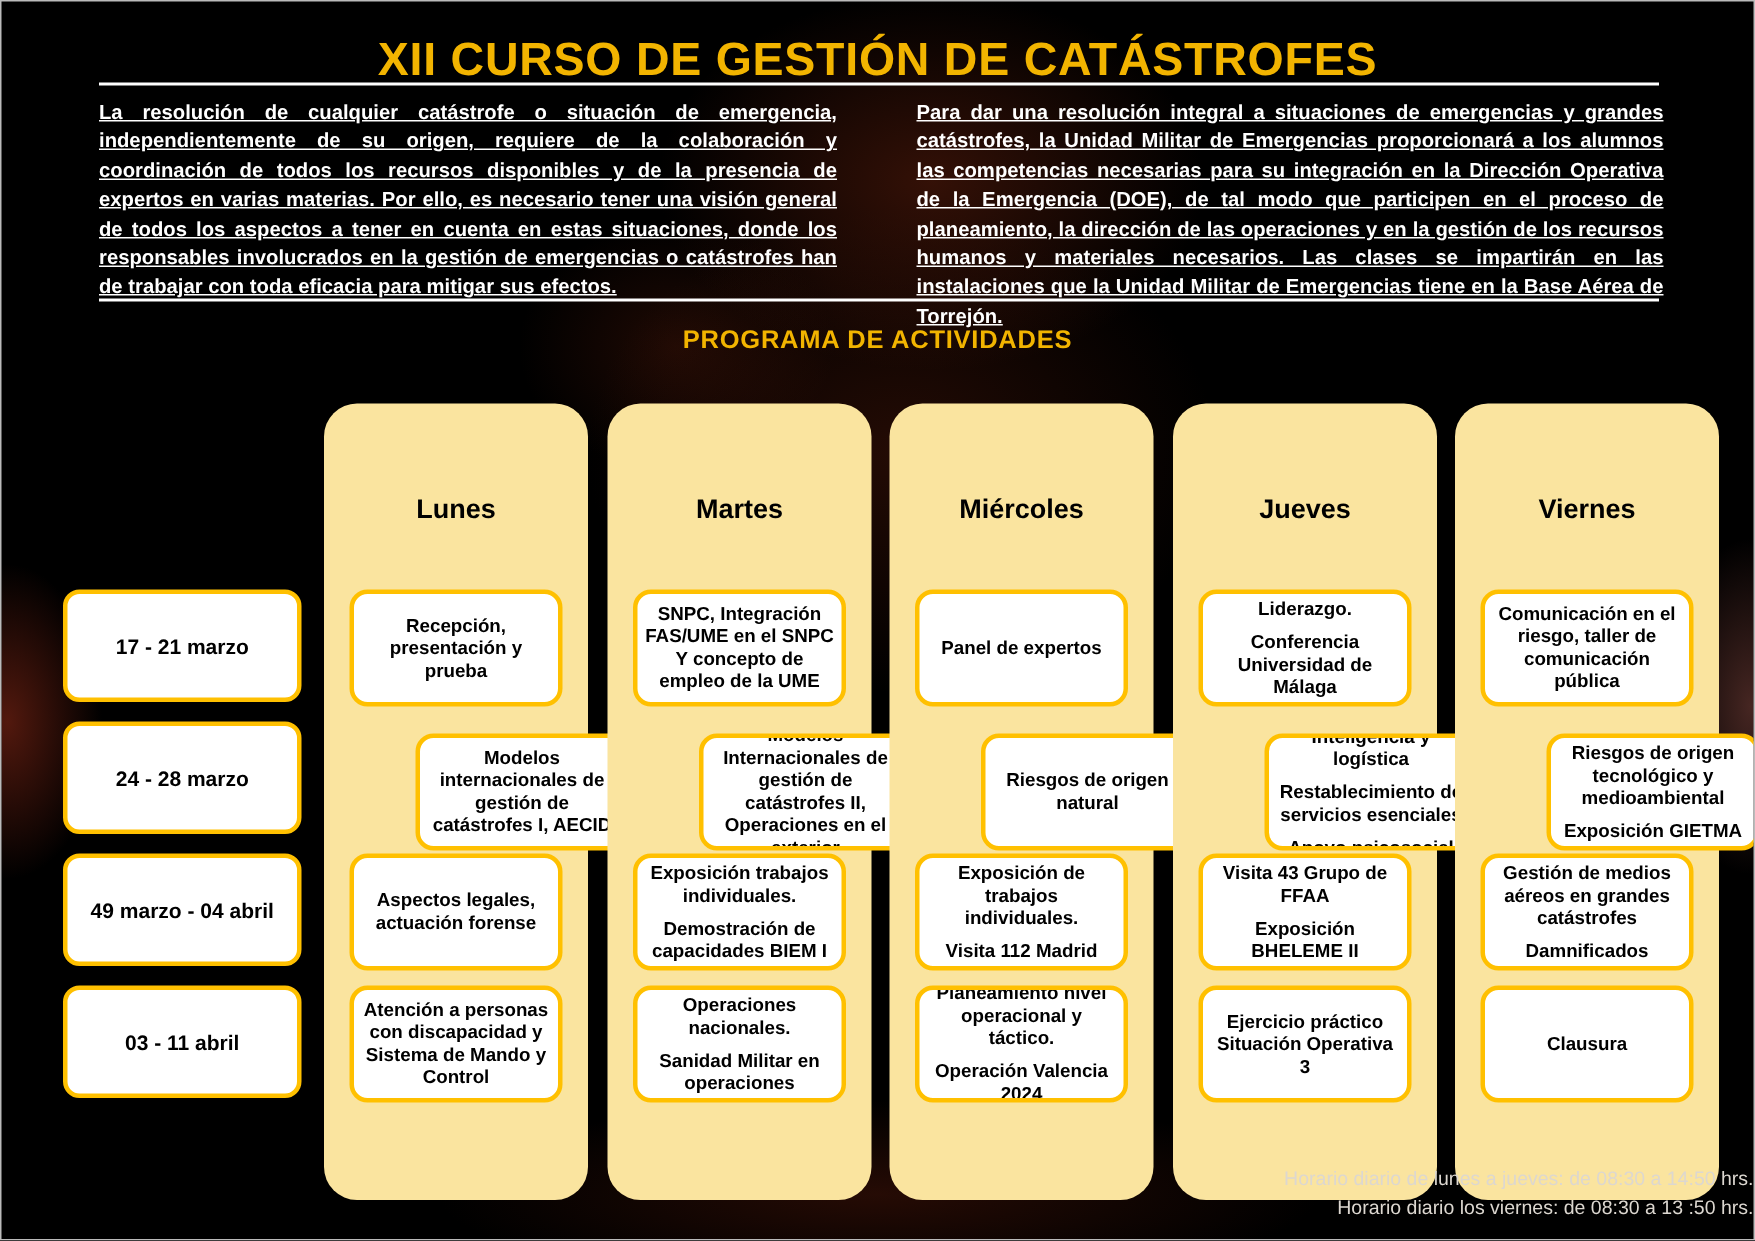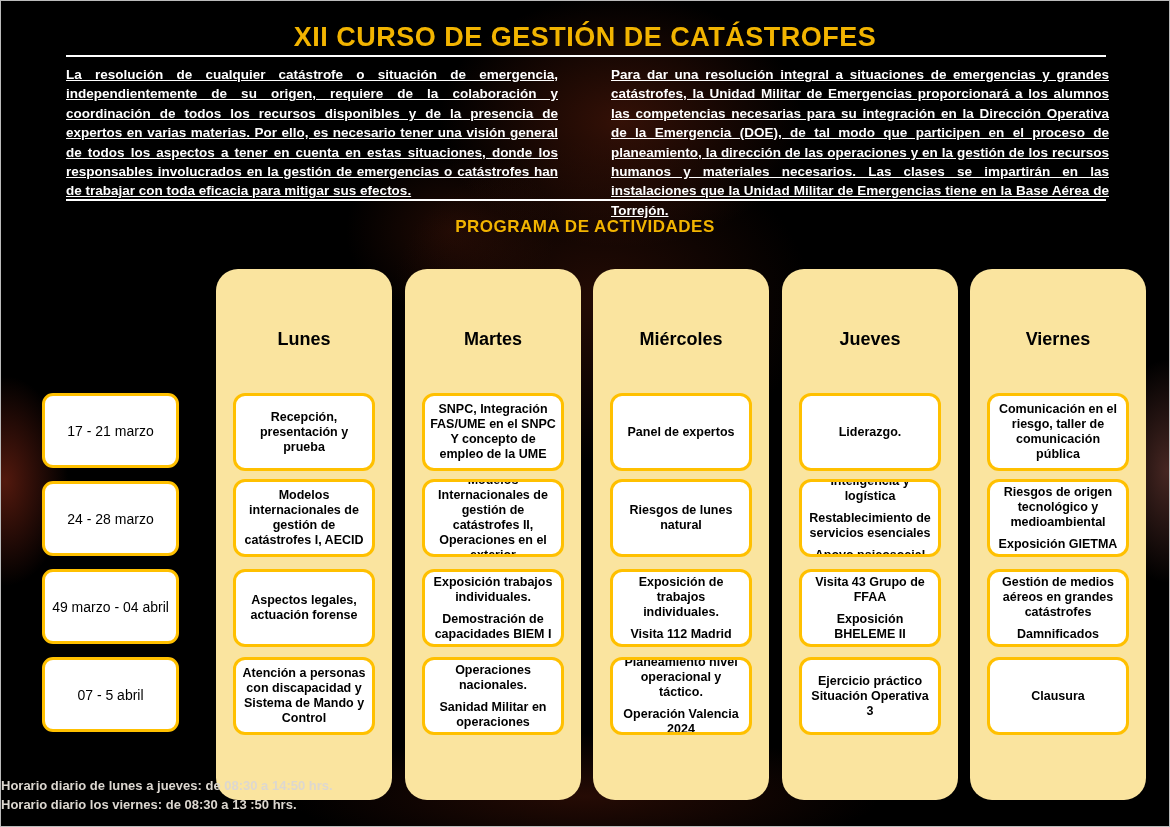--- a/index.html
+++ b/index.html
@@ -16,45 +16,45 @@
       radial-gradient(ellipse 300px 230px at 600px 300px, rgba(80,25,10,.45), transparent 70%),
       radial-gradient(ellipse 150px 120px at 450px 230px, rgba(70,22,9,.45), transparent 70%),
       radial-gradient(ellipse 90px 150px at 4px 480px, rgba(150,45,25,.55), transparent 70%),
       radial-gradient(ellipse 80px 160px at 1166px 470px, rgba(175,95,85,.40), transparent 70%),
       radial-gradient(ellipse 420px 90px at 585px 795px, rgba(75,22,9,.50), transparent 70%),
       #000;
   }
   .title{
     position:absolute;top:21px;left:0;width:100%;
     text-align:center;
-    font-size:27px;font-weight:bold;letter-spacing:.5px;
+    font-size:31px;font-weight:bold;letter-spacing:.5px;
     color:#F2B400;
   }
   .rule{position:absolute;left:65px;width:1040px;height:2px;background:#fff;}
   .rule-top{top:54px;}
   .rule-mid{top:198px;}
   .intro{
     position:absolute;top:64px;
     color:#fff;font-size:13.5px;font-weight:bold;
     line-height:19.4px;text-align:justify;text-justify:inter-word;text-decoration:underline;
   }
   .intro-left{left:65px;width:492px;}
   .intro-right{left:610px;width:498px;}
   .section-heading{
     position:absolute;top:216px;left:0;width:100%;
     text-align:center;
     font-size:17px;font-weight:bold;letter-spacing:.5px;
     color:#F2B400;
   }
   .date-box{
-    position:absolute;left:41px;width:137px;height:75px;
+    position:absolute;left:41px;width:159px;height:75px;
     box-sizing:border-box;
     background:#fff;border:3px solid #FFC000;border-radius:11px;
     display:flex;align-items:center;justify-content:center;
-    font-size:14px;font-weight:normal;color:#000;text-align:center;
+    font-size:14px;font-weight:bold;color:#000;text-align:center;
   }
   .date-row-0{top:392px;}
   .date-row-1{top:480px;}
   .date-row-2{top:568px;}
   .date-row-3{top:656px;}
   .day-panel{
     position:absolute;top:268px;width:176px;height:531px;
     background:#FAE49F;border-radius:22px;
   }
   .col-0{left:215px;}
@@ -71,46 +71,46 @@
     position:absolute;left:17px;width:142px;height:78px;
     box-sizing:border-box;
     background:#fff;border:3px solid #FFC000;border-radius:12px;
     display:flex;flex-direction:column;align-items:center;justify-content:center;
     padding:3px 5px;
     font-size:12.5px;font-weight:bold;color:#000;text-align:center;line-height:1.2;
     overflow:hidden;
   }
   .card p{margin:3.5px 0;}
   .card-row-0{top:124px;}
-  .card-row-1{top:210px;}
+  .card-row-1{top:220px;margin-left:44px;}
   .card-row-2{top:300px;}
   .card-row-3{top:388px;}
   .footer{
     position:absolute;top:776px;left:0;width:100%;
-    text-align:left;color:#DCD7D0;font-size:13px;line-height:18.5px;font-weight:bold;
+    text-align:right;color:#DCD7D0;font-size:13px;line-height:18.5px;
   }
 </style>
 </head>
 <body>
 
 <div class="page">
 
   <div class="title">XII CURSO DE GESTIÓN DE CATÁSTROFES</div>
   <div class="rule rule-top"></div>
 
   <div class="intro intro-left">La resolución de cualquier catástrofe o situación de emergencia, independientemente de su origen, requiere de la colaboración y coordinación de todos los recursos disponibles y de la presencia de expertos en varias materias. Por ello, es necesario tener una visión general de todos los aspectos a tener en cuenta en estas situaciones, donde los responsables involucrados en la gestión de emergencias o catástrofes han de trabajar con toda eficacia para mitigar sus efectos.</div>
   <div class="intro intro-right">Para dar una resolución integral a situaciones de emergencias y grandes catástrofes, la Unidad Militar de Emergencias proporcionará a los alumnos las competencias necesarias para su integración en la Dirección Operativa de la Emergencia (DOE), de tal modo que participen en el proceso de planeamiento, la dirección de las operaciones y en la gestión de los recursos humanos y materiales necesarios. Las clases se impartirán en las instalaciones que la Unidad Militar de Emergencias tiene en la Base Aérea de Torrejón.</div>
   <div class="rule rule-mid"></div>
 
   <div class="section-heading">PROGRAMA DE ACTIVIDADES</div>
 
   <div class="date-box date-row-0">17 - 21 marzo</div>
   <div class="date-box date-row-1">24 - 28 marzo</div>
   <div class="date-box date-row-2">49 marzo - 04 abril</div>
-  <div class="date-box date-row-3">07 - 5 abril</div>
+  <div class="date-box date-row-3">03 - 11 abril</div>
 
   <div class="day-panel col-0">
     <div class="day-header">Lunes</div>
     <div class="card card-row-0">
         <p>Recepción, presentación y prueba</p>
       </div>
     <div class="card card-row-1">
         <p>Modelos internacionales de gestión de catástrofes I, AECID</p>
       </div>
     <div class="card card-row-2">
@@ -138,36 +138,37 @@
         <p>Demostración de capacidades BIEM I</p>
       </div>
   </div>
 
   <div class="day-panel col-2">
     <div class="day-header">Miércoles</div>
     <div class="card card-row-0">
         <p>Panel de expertos</p>
       </div>
     <div class="card card-row-1">
-        <p>Riesgos de lunes natural</p>
+        <p>Riesgos de origen natural</p>
       </div>
     <div class="card card-row-2">
         <p>Exposición de trabajos individuales.</p>
         <p>Visita 112 Madrid</p>
       </div>
     <div class="card card-row-3">
         <p>Planeamiento nivel operacional  y táctico.</p>
         <p>Operación Valencia 2024</p>
       </div>
   </div>
 
   <div class="day-panel col-3">
     <div class="day-header">Jueves</div>
     <div class="card card-row-0">
         <p>Liderazgo.</p>
+        <p>Conferencia Universidad de Málaga</p>
       </div>
     <div class="card card-row-1">
         <p>Inteligencia y logística</p>
         <p>Restablecimiento de servicios esenciales</p>
         <p>Apoyo psicosocial</p>
       </div>
     <div class="card card-row-2">
         <p>Visita 43 Grupo de FFAA</p>
         <p>Exposición BHELEME II</p>
       </div>

